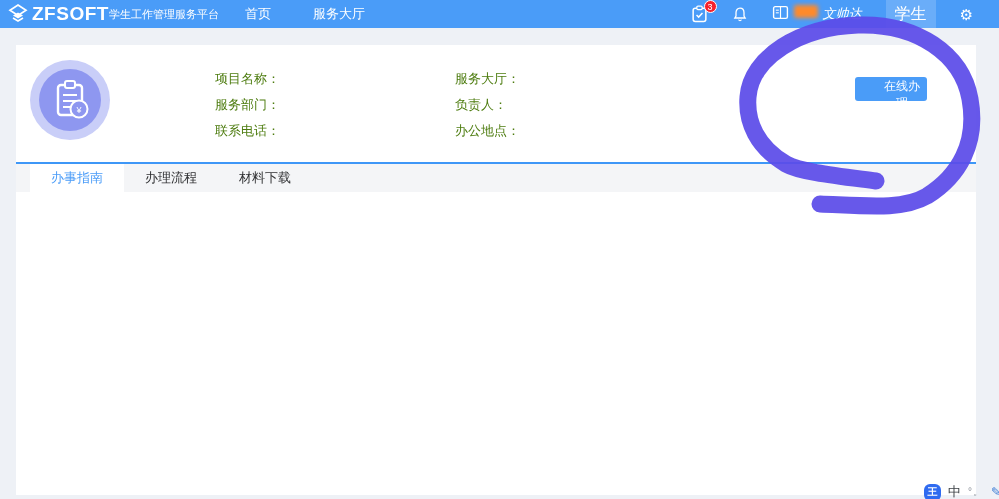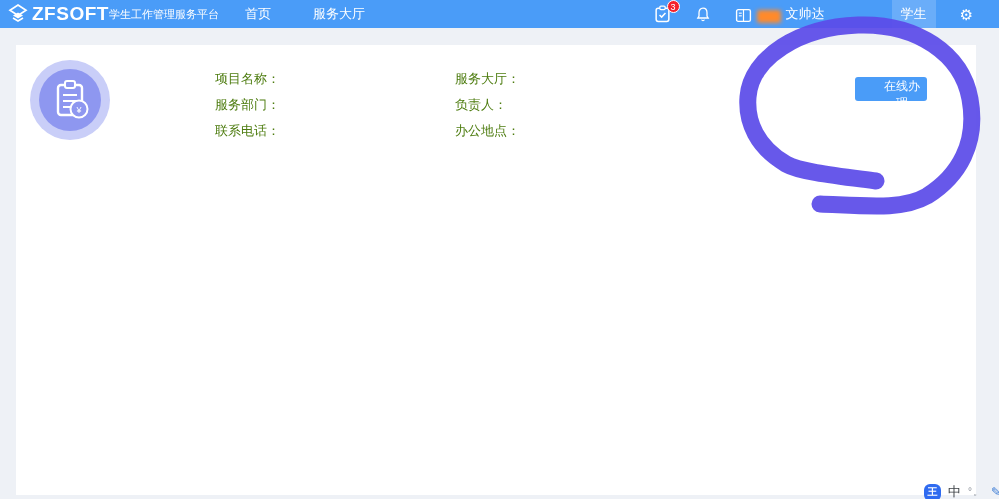--- a/index.html
+++ b/index.html
@@ -19,24 +19,24 @@
   .brand-sub { font-size:11px; margin-left:0; font-family:"Liberation Serif", serif; }
   .nav { display:flex; margin-left:26px; gap:42px; font-size:13px; }
   .nav span { cursor:pointer; }
   .hright { position:absolute; right:26px; top:0; height:28px; display:flex; align-items:center; gap:24px; }
   .hicon { position:relative; display:flex; align-items:center; cursor:pointer; }
   .badge {
     position:absolute; top:-5px; right:-9px; background:var(--badge-red,#f5222d); color:#fff;
     font-size:9px; min-width:13px; height:13px; border-radius:7px; line-height:13px;
     text-align:center; padding:0 2px; border:1px solid #fff;
   }
-  .user-group { display:flex; align-items:flex-end; gap:5px; }
+  .user-group { display:flex; align-items:flex-start; gap:5px;font-style:italic; }
   .redact { width:24px; height:13px; background:#ff8a2b; border-radius:2px; filter:blur(2px); }
   .uname { font-size:13px; white-space:nowrap; }
-  .role { height:28px; line-height:28px; padding:0 9px; background:rgba(255,255,255,.18); font-size:13px; cursor:pointer;margin-left:43px; }
+  .role { height:28px; line-height:28px; padding:0 9px; background:rgba(255,255,255,.18); font-size:16px; cursor:pointer; }
   .gear { font-size:15px; line-height:1; cursor:pointer; }
   
   .panel { position:absolute; left:16px; top:45px; width:960px; height:450px; background:#fff; }
   .svc-icon {
     position:absolute; left:14px; top:15px; width:80px; height:80px; border-radius:50%;
     background:var(--icon-outer,#c9cef8); display:flex; align-items:center; justify-content:center;
   }
   .svc-icon-inner {
     width:62px; height:62px; border-radius:50%;
     background:var(--icon-inner,#8e97f0); display:flex; align-items:center; justify-content:center;
@@ -133,20 +133,25 @@
 
   <div class="field f1">项目名称：</div>
   <div class="field f2">服务部门：</div>
   <div class="field f3">联系电话：</div>
   <div class="field f4">服务大厅：</div>
   <div class="field f5">负责人：</div>
   <div class="field f6">办公地点：</div>
 
   <button class="action-btn">在线办理</button>
 
+  <div class="tabbar">
+    <div class="tab active">办事指南</div>
+    <div class="tab">办理流程</div>
+    <div class="tab">材料下载</div>
+  </div>
 
   <div style="position:absolute;left:0;top:147px;width:100%;height:303px;background:#fff;"></div>
 </div>
 
 <div class="ime">
   <span class="ime-logo">王</span>
   <span class="ime-mode">中</span>
   <span class="ime-tools">°。</span>
   <span class="ime-pen">✎</span>
 </div>

